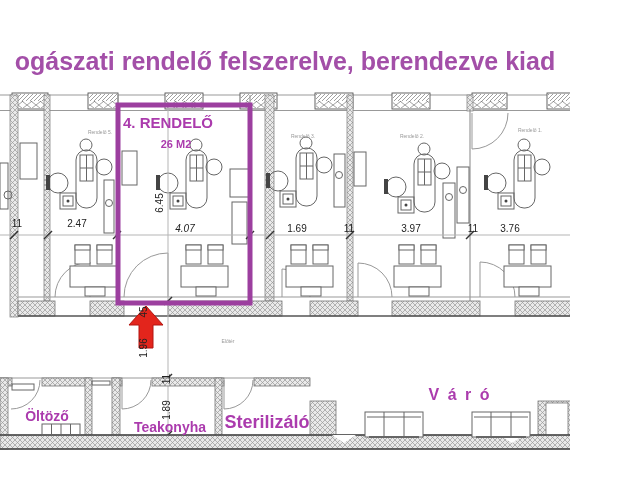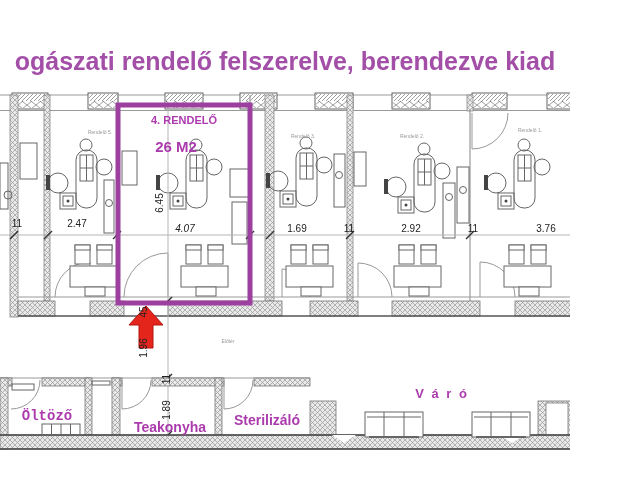--- a/index.html
+++ b/index.html
@@ -277,47 +277,47 @@
       <line x1="618" y1="366" x2="632" y2="366"></line>
     </g>
     <path d="M623,265 L623,252 L632,252" fill="none" stroke="#666" stroke-width="1.2"></path>
 
     <rect x="118" y="70" width="132" height="198" fill="none" stroke="#9c3f9f" stroke-width="5"></rect>
     <polygon points="146,271 129,290 139,290 139,313 153,313 153,290 163,290" fill="#e3251c" stroke="#b21510" stroke-width="1"></polygon>
   </svg>
 
   <div class="lbl ttl">ogászati rendelő felszerelve, berendezve kiad</div>
 
-  <div class="lbl mag c" style="left:184px;top:80px;font-size:11px;text-align:right;">4. RENDELŐ</div>
-  <div class="lbl mag c" style="left:176px;top:104px;font-size:15px;">26 M2</div>
+  <div class="lbl mag c" style="left:168px;top:80px;font-size:15px;text-align:right;">4. RENDELŐ</div>
+  <div class="lbl mag c" style="left:176px;top:104px;font-size:11px;">26 M2</div>
 
   <div class="lbl tiny c" style="left:100px;top:95px;">Rendelő 5.</div>
   <div class="lbl tiny c" style="left:303px;top:99px;">Rendelő 3.</div>
   <div class="lbl tiny c" style="left:412px;top:99px;">Rendelő 2.</div>
   <div class="lbl tiny c" style="left:530px;top:93px;">Rendelő 1.</div>
 
   <div class="lbl dim c" style="left:17px;top:184px;">11</div>
   <div class="lbl dim c" style="left:77px;top:184px;">2.47</div>
   <div class="lbl dim c" style="left:185px;top:189px;font-style:italic;">4.07</div>
   <div class="lbl dim c" style="left:297px;top:189px;">1.69</div>
   <div class="lbl dim c" style="left:349px;top:189px;">11</div>
-  <div class="lbl dim c" style="left:411px;top:189px;">2.92</div>
+  <div class="lbl dim c" style="left:411px;top:189px;">3.97</div>
   <div class="lbl dim c" style="left:473px;top:189px;">11</div>
-  <div class="lbl dim c" style="left:546px;top:189px;">3.76</div>
+  <div class="lbl dim c" style="left:510px;top:189px;">3.76</div>
   <div class="lbl dim c" style="left:616px;top:187px;font-family:Liberation Mono, monospace;">30</div>
 
   <div class="lbl vdim" style="left:160px;top:168px;">6.45</div>
   <div class="lbl vdim" style="left:144px;top:277px;">45</div>
   <div class="lbl vdim" style="left:144px;top:313px;">1.96</div>
   <div class="lbl vdim" style="left:167px;top:344px;">11</div>
   <div class="lbl vdim" style="left:167px;top:375px;">1.89</div>
 
   <div class="lbl tiny c" style="left:228px;top:304px;">Előtér</div>
 
-  <div class="lbl mag c" style="left:47px;top:374px;font-size:14px;font-family:Liberation Mono, monospace;">Öltöző</div>
+  <div class="lbl mag c" style="left:47px;top:374px;font-size:14px;">Öltöző</div>
   <div class="lbl mag c" style="left:170px;top:385px;font-size:14px;">Teakonyha</div>
-  <div class="lbl mag c" style="left:267px;top:378px;font-size:14px;">Sterilizáló</div>
-  <div class="lbl mag c" style="left:442px;top:352px;font-size:13px;letter-spacing:2px;">V á r ó</div>
+  <div class="lbl mag c" style="left:267px;top:378px;font-size:18px;">Sterilizáló</div>
+  <div class="lbl mag c" style="left:460px;top:352px;font-size:16px;letter-spacing:2px;">V á r ó</div>
   <div class="lbl mag" style="left:590px;top:378px;font-size:13.5px;">Recepció</div>
   <div class="lbl mag" style="left:618px;top:156px;font-size:13.5px;">Lépcső</div>
   <div class="lbl redtxt" style="left:628px;top:264px;">Bejárat</div>
 
 </div>
 
 </body></html>

